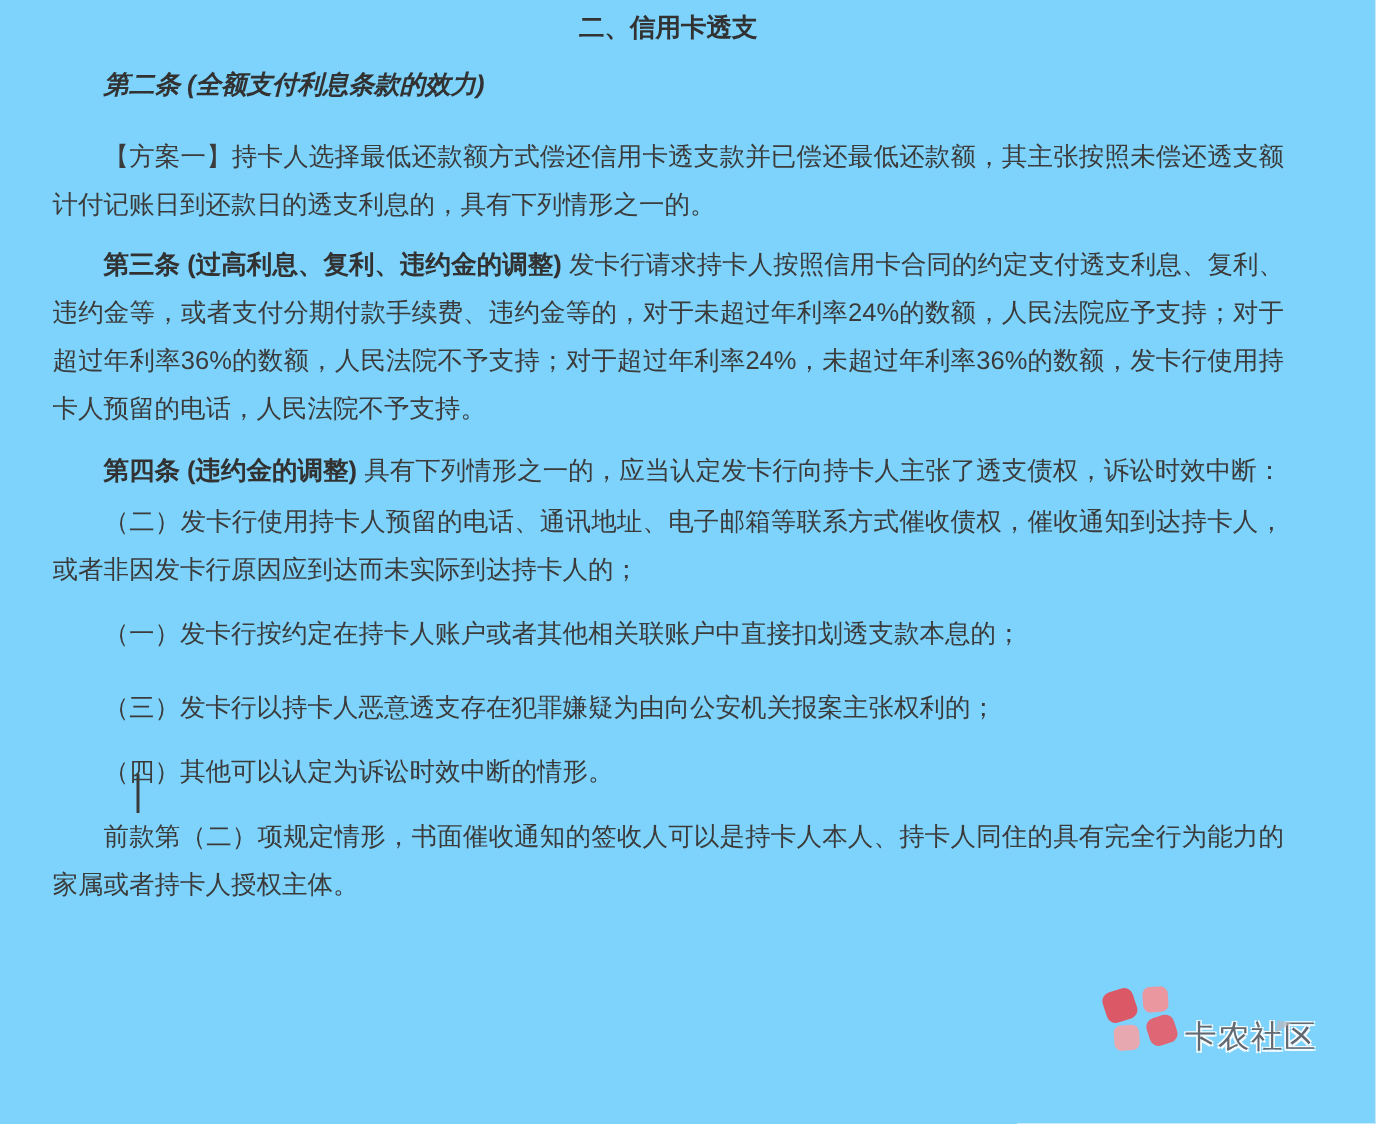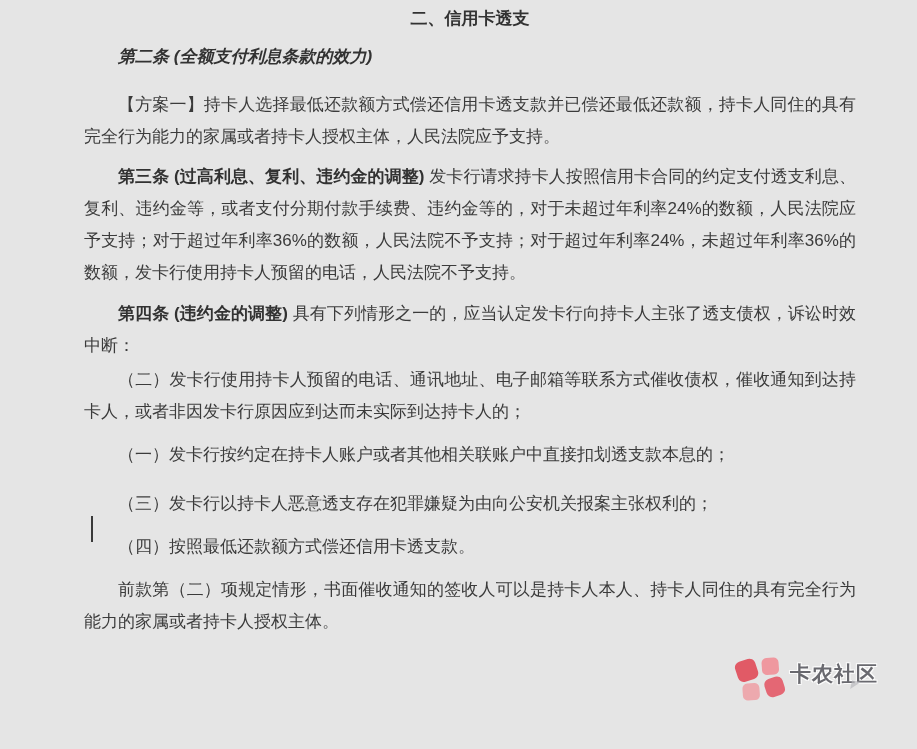--- a/index.html
+++ b/index.html
@@ -1,22 +1,22 @@
 <!DOCTYPE html>
 <html><head>
 <meta charset="utf-8">
 <style>
   html, body { margin: 0; padding: 0; background: #ffffff; }
   .page {
     position: relative;
     width: 917px;
     height: 749px;
     box-sizing: border-box;
-    padding: 3px 61px 0 84px;
-    background: #e5e5e5;
+    padding: 3px 61px 0 35px;
+    background: #7dd3fc;
     overflow: hidden;
     font-family: "Liberation Sans", sans-serif;
     font-size: 17px;
     line-height: 32px;
     color: #3b3b3b;
   }
   .doc-title {
     margin: 0;
     font-size: 17px;
     font-weight: 700;
@@ -41,24 +41,24 @@
   }
   .watermark {
     position: absolute;
     left: 734px;
     top: 654px;
     display: flex;
     align-items: flex-start;
     pointer-events: none;
   }
   .wm-text {
-    margin-top: 4px;
+    margin-top: 22px;
     margin-left: 2px;
     font-size: 21px;
-    font-weight: 700;
+    font-weight: 400;
     letter-spacing: 1px;
     color: #5f5f65;
     opacity: 0.92;
     text-shadow: -1px -1px 0 #fff, 1px -1px 0 #fff, -1px 1px 0 #fff, 1px 1px 0 #fff;
   }
   .wm-logo { opacity: 0.95; }
   .wm-artifact {
     position: absolute;
     left: 851px;
     top: 681px;
@@ -71,34 +71,34 @@
 </style>
 </head>
 <body>
 
 <div class="page">
 
   <h1 class="doc-title">二、信用卡透支</h1>
 
   <p class="para heading" style="margin-top:6px">第二条 (全额支付利息条款的效力)</p>
 
-  <p class="para" style="margin-top:16px">【方案一】持卡人选择最低还款额方式偿还信用卡透支款并已偿还最低还款额，持卡人同住的具有完全行为能力的家属或者持卡人授权主体，人民法院应予支持。</p>
+  <p class="para" style="margin-top:16px">【方案一】持卡人选择最低还款额方式偿还信用卡透支款并已偿还最低还款额，其主张按照未偿还透支额计付记账日到还款日的透支利息的，具有下列情形之一的。</p>
 
 
   <p class="para" style="margin-top:8px"><b>第三条 (过高利息、复利、违约金的调整)</b> <span>发卡行请求持卡人按照信用卡合同的约定支付透支利息、复利、违约金等，或者支付分期付款手续费、违约金等的，对于未超过年利率24%的数额，人民法院应予支持；对于超过年利率36%的数额，人民法院不予支持；对于超过年利率24%，未超过年利率36%的数额，发卡行使用持卡人预留的电话，人民法院不予支持。</span></p>
 
   <p class="para" style="margin-top:9px"><b>第四条 (违约金的调整)</b> <span>具有下列情形之一的，应当认定发卡行向持卡人主张了透支债权，诉讼时效中断：</span></p>
 
   <p class="para" style="margin-top:2px">（二）发卡行使用持卡人预留的电话、通讯地址、电子邮箱等联系方式催收债权，催收通知到达持卡人，或者非因发卡行原因应到达而未实际到达持卡人的；</p>
 
   <p class="para" style="margin-top:11px">（一）发卡行按约定在持卡人账户或者其他相关联账户中直接扣划透支款本息的；</p>
 
   <p class="para" style="margin-top:17px">（三）发卡行以持卡人恶意透支存在犯罪嫌疑为由向公安机关报案主张权利的；</p>
 
-  <p class="para" style="margin-top:11px">（四）按照最低还款额方式偿还信用卡透支款。</p>
+  <p class="para" style="margin-top:11px">（四）其他可以认定为诉讼时效中断的情形。</p>
 
   <p class="para" style="margin-top:11px">前款第（二）项规定情形，书面催收通知的签收人可以是持卡人本人、持卡人同住的具有完全行为能力的家属或者持卡人授权主体。</p>
 
   <div class="caret"></div>
 
   <div class="watermark">
     <svg class="wm-logo" width="54" height="48" viewBox="0 0 54 48" xmlns="http://www.w3.org/2000/svg">
       <g transform="rotate(-12 27 24)">
         <rect x="4" y="3" width="21" height="21" rx="6" fill="#e15360" transform="rotate(-6 14.5 13.5)"></rect>
         <rect x="30" y="6" width="17" height="17" rx="5" fill="#f0949c" transform="rotate(8 38.5 14.5)"></rect>

